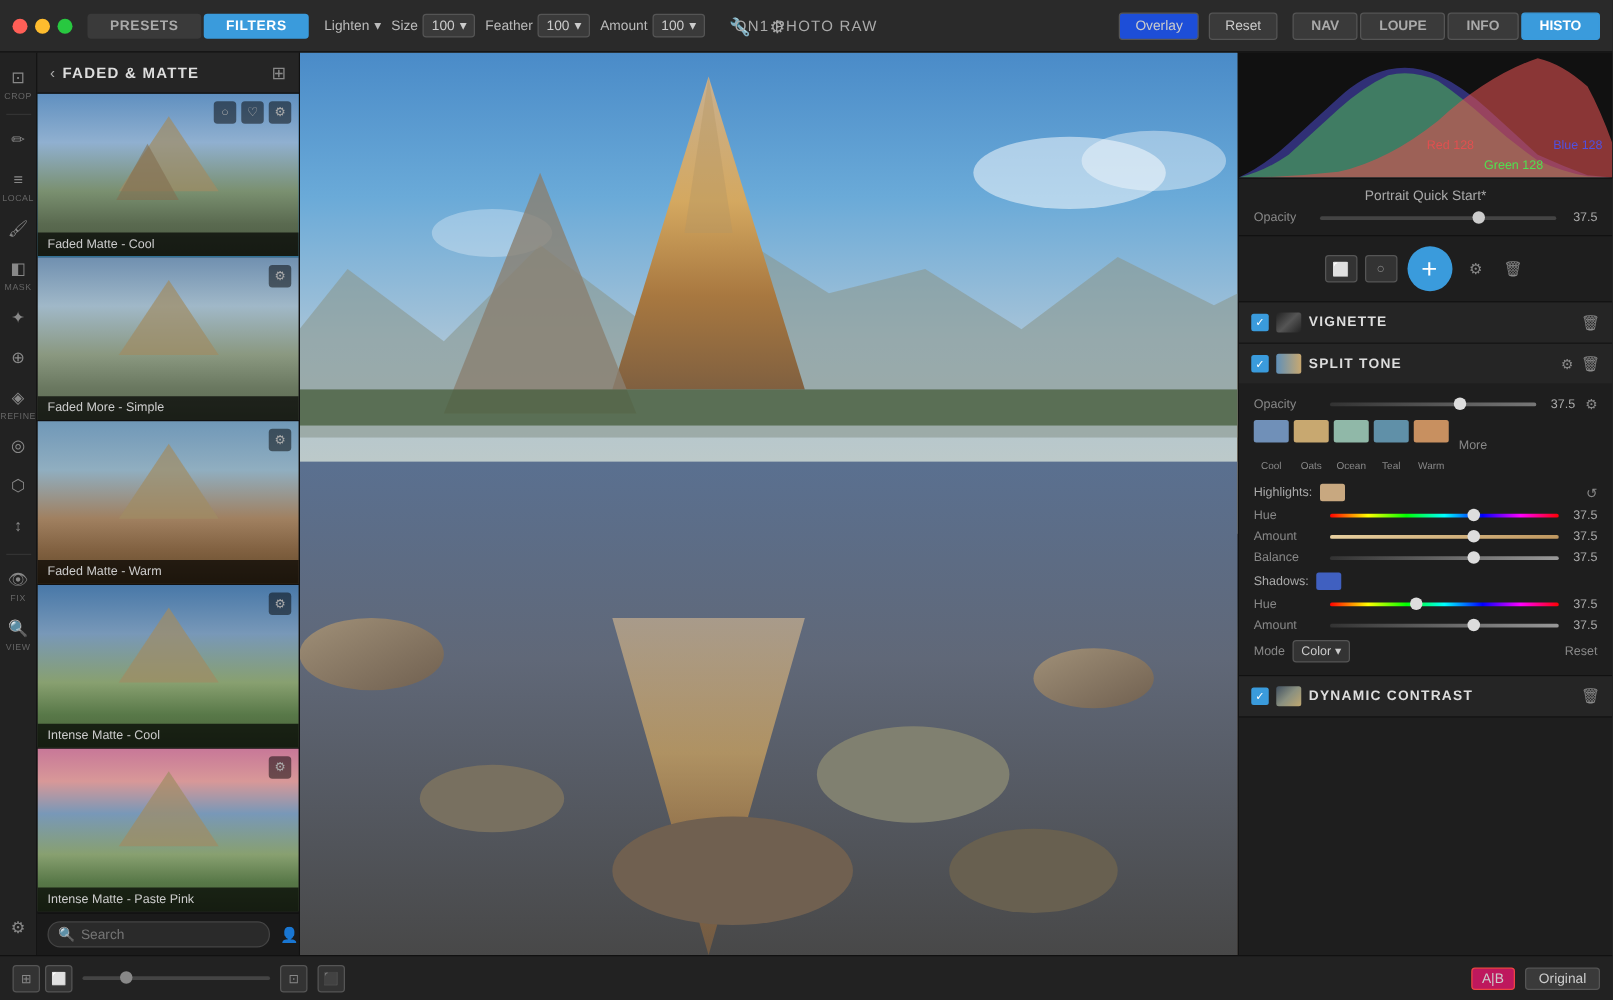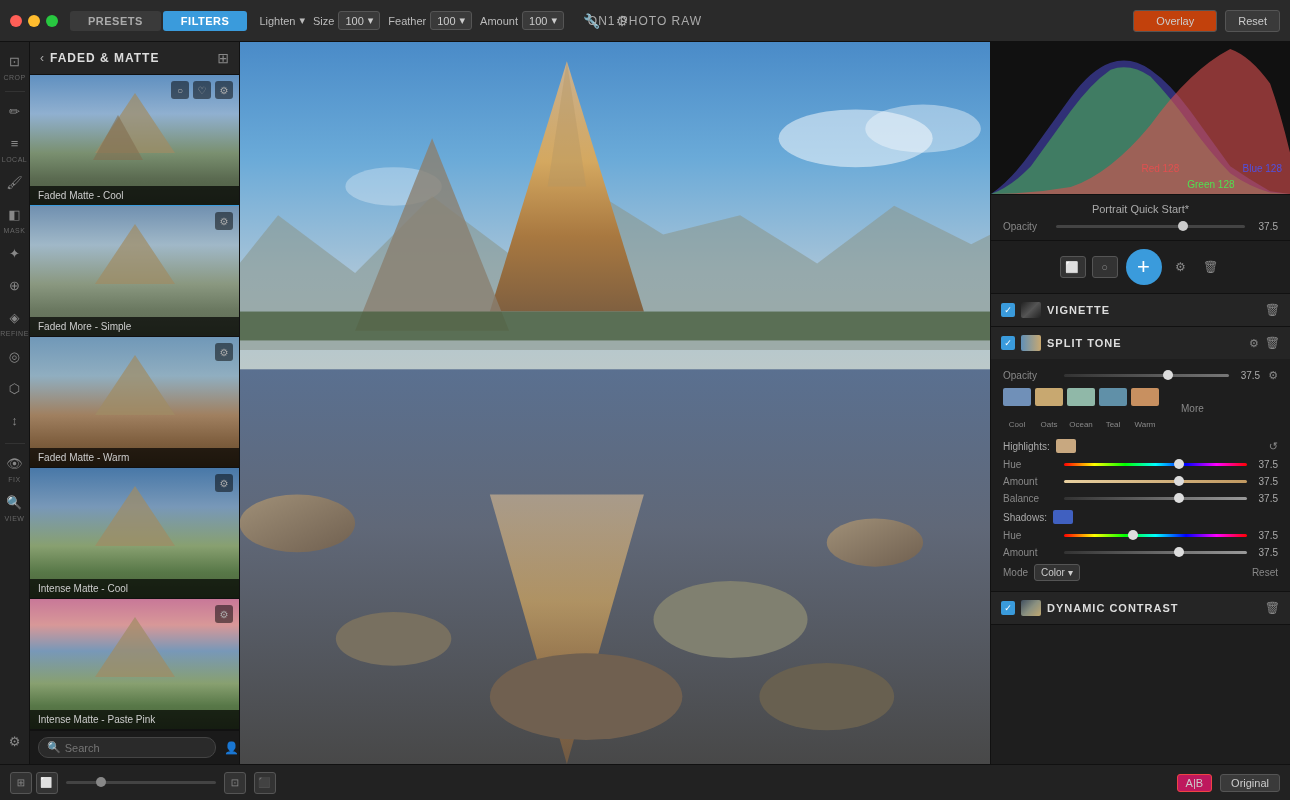--- a/index.html
+++ b/index.html
@@ -93,26 +93,26 @@
       border: none;
       color: #aaa;
       cursor: pointer;
       font-size: 14px;
       display: flex;
       align-items: center;
       justify-content: center;
     }
     .spacer { flex: 1; }
     .overlay-btn {
-      background: #c2410c;
+      background: #1d4ed8;
       border: 1px solid #555;
       border-radius: 3px;
       color: #ccc;
       font-size: 11px;
-      padding: 4px 22px;
+      padding: 4px 12px;
       cursor: pointer;
     }
     .reset-btn {
       background: #3a3a3a;
       border: 1px solid #555;
       border-radius: 3px;
       color: #ccc;
       font-size: 11px;
       padding: 4px 12px;
       cursor: pointer;
@@ -452,21 +452,21 @@
       background: #1e1e1e;
       border-left: 1px solid #111;
       display: flex;
       flex-direction: column;
       flex-shrink: 0;
       overflow: hidden;
     }
 
     
     .histogram-area {
-      height: 152px;
+      height: 100px;
       background: #111;
       position: relative;
       flex-shrink: 0;
     }
     .histogram-canvas {
       width: 100%;
       height: 100%;
     }
     .rgb-info {
       position: absolute;
@@ -718,21 +718,21 @@
       border-radius: 2px;
     }
     .stp-label {
       font-size: 8px;
       color: #888;
     }
     .stp-more {
       font-size: 10px;
       color: #888;
       cursor: pointer;
-      margin-left: 18px;
+      margin-left: 4px;
     }
 
     
     .hs-section-label {
       font-size: 10px;
       color: #aaa;
       margin-bottom: 6px;
       display: flex;
       align-items: center;
       gap: 6px;
@@ -829,20 +829,26 @@
     </div>
     <div class="tool-icons">
       <button class="tool-icon-btn">🔧</button>
       <button class="tool-icon-btn">⚙</button>
     </div>
     <div class="spacer"></div>
     <button class="overlay-btn">Overlay</button>
     <button class="reset-btn">Reset</button>
   </div>
 
+  <div class="nav-tabs">
+    <button class="nav-tab">NAV</button>
+    <button class="nav-tab">LOUPE</button>
+    <button class="nav-tab">INFO</button>
+    <button class="nav-tab active">HISTO</button>
+  </div>
 
   <div class="app-title">ON1 PHOTO RAW</div>
 </div>
 
 <div class="main-content">
 
   <div class="left-tool-panel">
     <div class="tool-group">
       <button class="tool-btn">⊡</button>
       <span class="tool-label">CROP</span>

